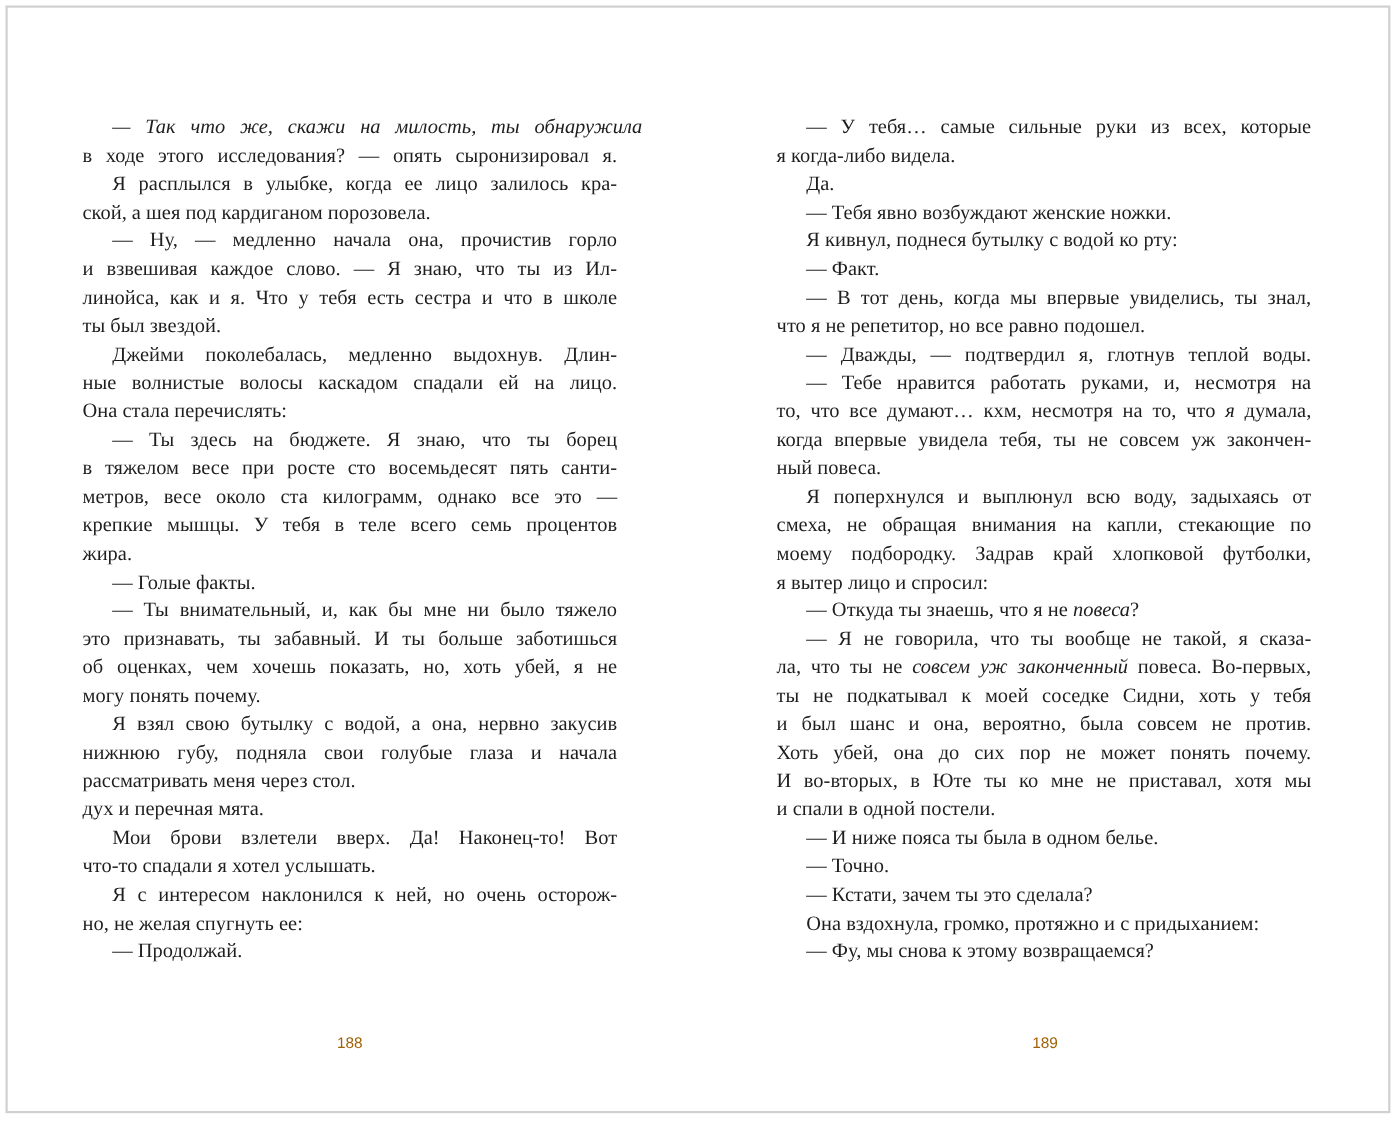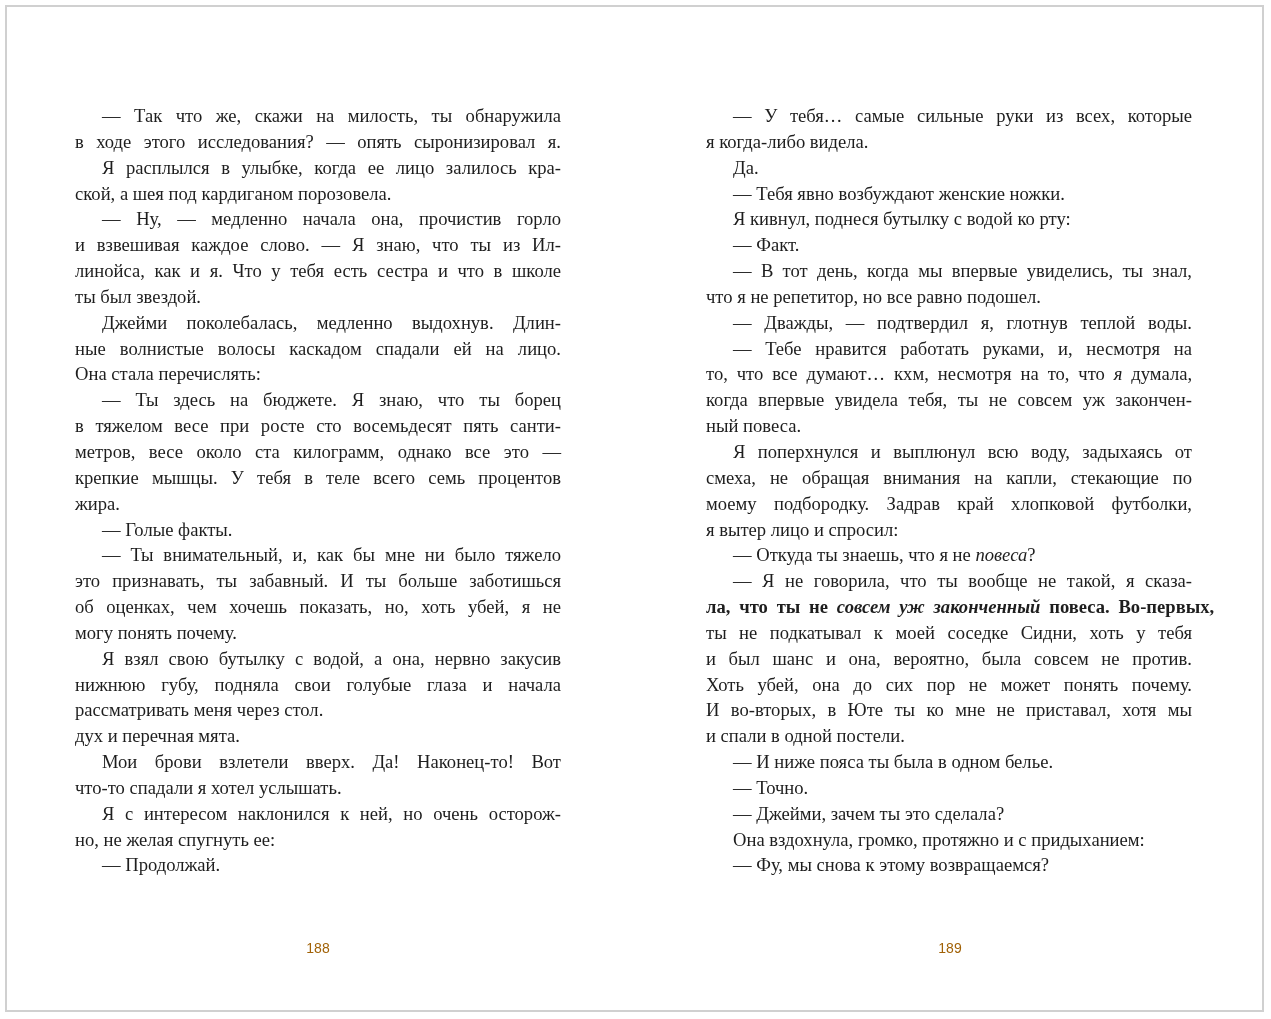--- a/index.html
+++ b/index.html
@@ -15,21 +15,21 @@
   .pnum { position:absolute; top:940px; font-family:"Liberation Sans","DejaVu Sans",sans-serif; font-size:14px; color:#a16207; width:60px; text-align:center; }
   .pnum.left { left:288px; }
   .pnum.right { left:920px; }
 </style>
 </head>
 <body>
 
 <div class="frame"></div>
 
 <div class="page left" id="left-page">
-    <span class="line j ind" style="white-space: nowrap; word-spacing: 8.80859px; text-align: left;"><span>— Так что же, скажи на милость, ты обнаружила</span></span>
+    <span class="line j ind" style="white-space: nowrap; word-spacing: 8.80859px; text-align: left; font-style: italic;"><span>— Так что же, скажи на милость, ты обнаружила</span></span>
     <span class="line j" style="white-space: nowrap; word-spacing: 7.77679px; text-align: left;"><span>в ходе этого исследования? — опять сыронизировал я.</span></span>
     <span class="line j ind" style="white-space: nowrap; word-spacing: 6.93945px; text-align: left;"><span>Я расплылся в улыбке, когда ее лицо залилось кра-</span></span>
     <span class="line"><span>ской, а шея под кардиганом порозовела.</span></span>
     <span class="line j ind" style="white-space: nowrap; word-spacing: 10.904px; text-align: left;"><span>— Ну, — медленно начала она, прочистив горло</span></span>
     <span class="line j" style="white-space: nowrap; word-spacing: 7.19688px; text-align: left;"><span>и взвешивая каждое слово. — Я знаю, что ты из Ил-</span></span>
     <span class="line j" style="white-space: nowrap; word-spacing: 4.96224px; text-align: left;"><span>линойса, как и я. Что у тебя есть сестра и что в школе</span></span>
     <span class="line"><span>ты был звездой.</span></span>
     <span class="line j ind" style="white-space: nowrap; word-spacing: 14.7305px; text-align: left;"><span>Джейми поколебалась, медленно выдохнув. Длин-</span></span>
     <span class="line j" style="white-space: nowrap; word-spacing: 9.39062px; text-align: left;"><span>ные волнистые волосы каскадом спадали ей на лицо.</span></span>
     <span class="line"><span>Она стала перечислять:</span></span>
@@ -68,25 +68,25 @@
     <span class="line j ind" style="white-space: nowrap; word-spacing: 8.97768px; text-align: left;"><span>— Тебе нравится работать руками, и, несмотря на</span></span>
     <span class="line j" style="white-space: nowrap; word-spacing: 4.24219px; text-align: left;"><span>то, что все думают… кхм, несмотря на то, что </span><span class="it">я</span><span> думала,</span></span>
     <span class="line j" style="white-space: nowrap; word-spacing: 5.9043px; text-align: left;"><span>когда впервые увидела тебя, ты не совсем уж закончен-</span></span>
     <span class="line"><span>ный повеса.</span></span>
     <span class="line j ind" style="white-space: nowrap; word-spacing: 7.76562px; text-align: left;"><span>Я поперхнулся и выплюнул всю воду, задыхаясь от</span></span>
     <span class="line j" style="white-space: nowrap; word-spacing: 9.24777px; text-align: left;"><span>смеха, не обращая внимания на капли, стекающие по</span></span>
     <span class="line j" style="white-space: nowrap; word-spacing: 12.6813px; text-align: left;"><span>моему подбородку. Задрав край хлопковой футболки,</span></span>
     <span class="line"><span>я вытер лицо и спросил:</span></span>
     <span class="line ind"><span>— Откуда ты знаешь, что я не </span><span class="it">повеса</span><span>?</span></span>
     <span class="line j ind" style="white-space: nowrap; word-spacing: 5.86562px; text-align: left;"><span>— Я не говорила, что ты вообще не такой, я сказа-</span></span>
-    <span class="line j" style="white-space: nowrap; word-spacing: 4.14258px; text-align: left; font-weight: bold;"><span>ла, что ты не </span><span class="it">совсем уж законченный</span><span> повеса. Во-первых,</span></span>
+    <span class="line j" style="white-space: nowrap; word-spacing: 4.14258px; text-align: left;"><span>ла, что ты не </span><span class="it">совсем уж законченный</span><span> повеса. Во-первых,</span></span>
     <span class="line j" style="white-space: nowrap; word-spacing: 7.84896px; text-align: left;"><span>ты не подкатывал к моей соседке Сидни, хоть у тебя</span></span>
     <span class="line j" style="white-space: nowrap; word-spacing: 8.01736px; text-align: left;"><span>и был шанс и она, вероятно, была совсем не против.</span></span>
     <span class="line j" style="white-space: nowrap; word-spacing: 8.94097px; text-align: left;"><span>Хоть убей, она до сих пор не может понять почему.</span></span>
     <span class="line j" style="white-space: nowrap; word-spacing: 6.7px; text-align: left;"><span>И во-вторых, в Юте ты ко мне не приставал, хотя мы</span></span>
     <span class="line"><span>и спали в одной постели.</span></span>
     <span class="line ind"><span>— И ниже пояса ты была в одном белье.</span></span>
     <span class="line ind"><span>— Точно.</span></span>
-    <span class="line ind"><span>— Джейми, зачем ты это сделала?</span></span>
+    <span class="line ind"><span>— Кстати, зачем ты это сделала?</span></span>
     <span class="line ind"><span>Она вздохнула, громко, протяжно и с придыханием:</span></span>
     <span class="line ind"><span>— Фу, мы снова к этому возвращаемся?</span></span>
   </div>
 <div class="pnum right">189</div>
 
 </body></html>

